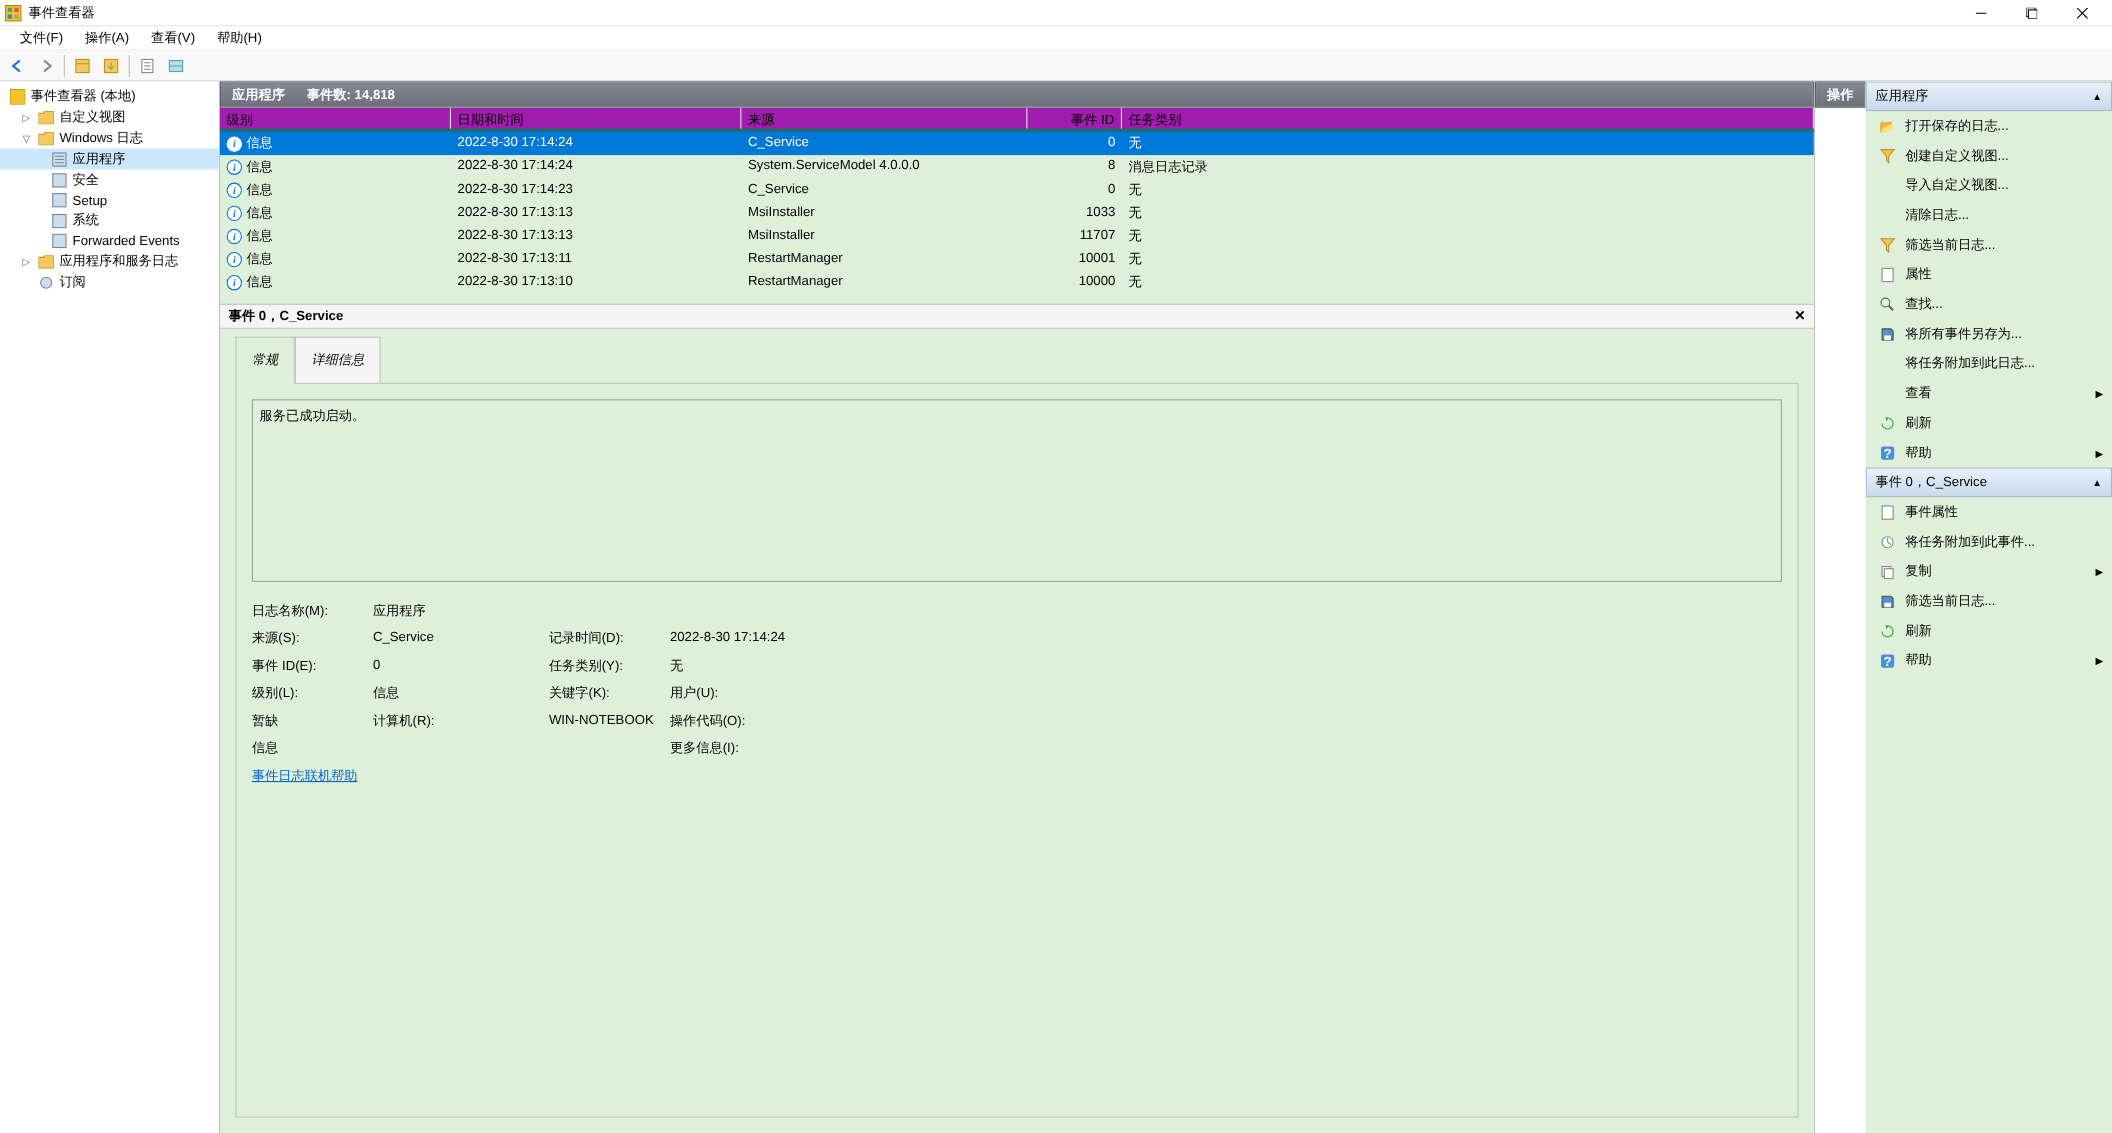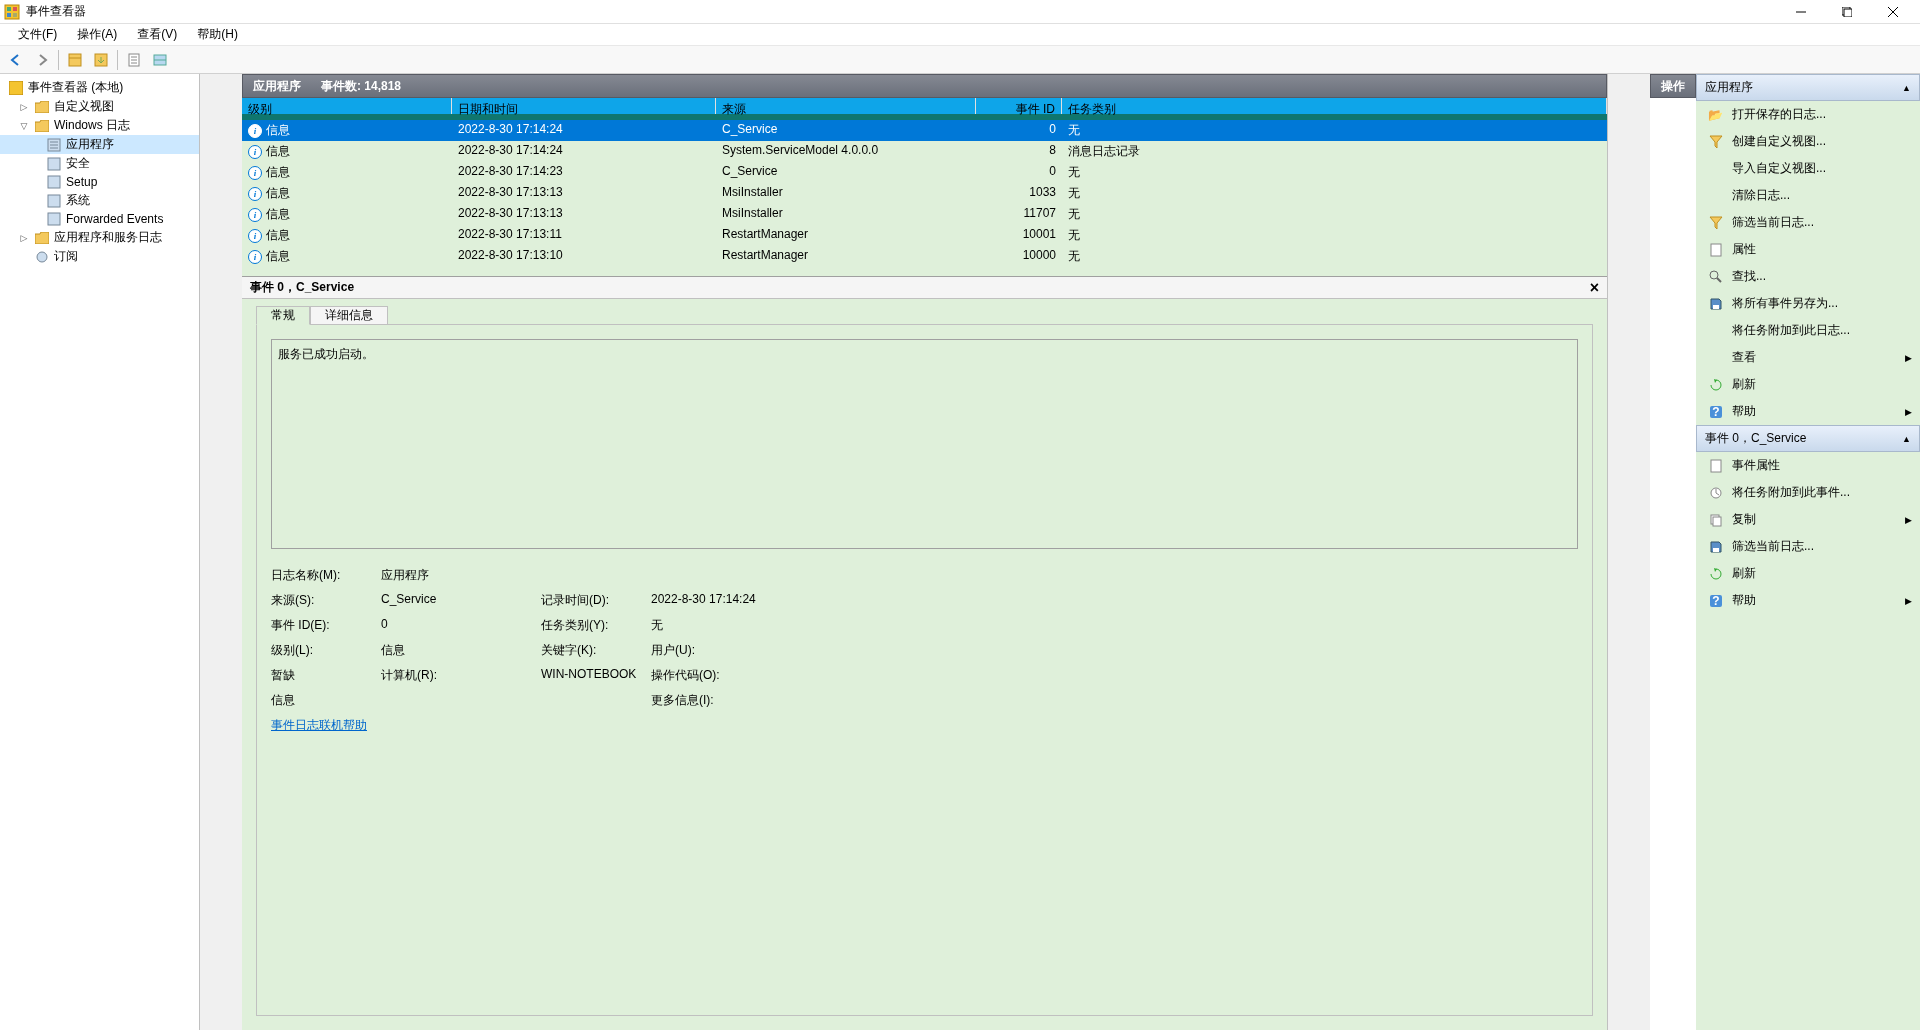--- a/index.html
+++ b/index.html
@@ -11,59 +11,59 @@
 .titlebar-controls { display: flex; gap: 0; }
 .titlebar-btn { width: 46px; height: 24px; display: flex; align-items: center; justify-content: center; cursor: pointer; }
 
 .menubar { height: 22px; background: #fff; display: flex; align-items: center; padding: 0 8px; border-bottom: 1px solid #e8e8e8; }
 .menubar-item { padding: 2px 10px; cursor: pointer; }
 
 .toolbar { height: 28px; background: #f8f8f8; display: flex; align-items: center; padding: 0 4px; gap: 2px; border-bottom: 1px solid #d0d0d0; }
 .toolbar-btn { width: 24px; height: 24px; display: flex; align-items: center; justify-content: center; border: 1px solid transparent; cursor: pointer; }
 .toolbar-sep { width: 1px; height: 20px; background: #c0c0c0; margin: 0 2px; }
 
-.main-layout { display: flex; height: calc(100vh - 74px); gap: 42px; }
+.main-layout { display: flex; height: calc(100vh - 74px); }
 
 .nav-pane { width: 200px; background: #fff; border-right: 1px solid #c0c0c0; overflow: auto; padding: 4px 0; }
 .tree-item { display: flex; align-items: center; padding: 1px 4px; cursor: pointer; white-space: nowrap; }
 .tree-item.selected { background: #cce8ff; }
 .tree-toggle { width: 12px; height: 12px; display: inline-flex; align-items: center; justify-content: center; font-size: 9px; color: #606060; }
 .tree-icon { width: 16px; height: 16px; margin: 0 4px; display: inline-flex; align-items: center; justify-content: center; }
 .tree-indent-0 { padding-left: 4px; }
 .tree-indent-1 { padding-left: 18px; }
 .tree-indent-2 { padding-left: 42px; }
 
 .center-pane { flex: 1; display: flex; flex-direction: column; background: #fff; border-right: 1px solid #c0c0c0; }
 
 .center-header { height: 24px; background: linear-gradient(#858993, #6a6f7a); color: #fff; display: flex; align-items: center; padding: 0 10px; gap: 20px; border: 1px solid #575a63; font-weight: bold; }
 .center-header .count { font-weight: bold; }
 
 .event-grid { flex: 0 0 178px; background: #dff0da; overflow: hidden; position: relative; }
-.grid-header { display: flex; background: #0ea5e9; border-bottom: 6px solid #0f766e; height: 22px; }
+.grid-header { display: flex; background: #a21caf; border-bottom: 3px solid #0f766e; height: 22px; }
 .grid-header-cell { padding: 3px 6px; border-right: 1px solid #e0e0e0; }
 .col-level { width: 210px; }
 .col-date { width: 264px; }
 .col-source { width: 260px; }
 .col-id { width: 86px; text-align: right; }
 .col-task { flex: 1; }
 .grid-body { overflow: auto; }
 .grid-row { display: flex; height: 21px; align-items: flex-start; cursor: pointer; }
 .grid-row.selected { background: #0078d7; color: #fff; }
 .grid-cell { padding: 2px 6px; overflow: hidden; white-space: nowrap; }
 .info-icon { width: 14px; height: 14px; border-radius: 50%; background: #fff; border: 1px solid #0078d7; color: #0078d7; display: inline-flex; align-items: center; justify-content: center; font-size: 9px; font-weight: bold; margin-right: 4px; font-style: italic; font-family: serif; }
 .grid-row.selected .info-icon { border-color: #fff; }
 
 .detail-pane { flex: 1; border-top: 1px solid #a0a0a0; display: flex; flex-direction: column; background: #dff0da; }
 .detail-header { height: 22px; background: #f5f5f5; border-bottom: 1px solid #c0c0c0; display: flex; align-items: center; padding: 0 8px; font-weight: bold; font-family: SimSun, serif; }
 .detail-close { margin-left: auto; font-size: 16px; cursor: pointer; font-weight: bold; }
 .detail-tabs { display: flex; padding: 6px 14px 0; background: #dff0da; }
-.detail-tab { padding: 0 14px; border: 1px solid #c0c0c0; background: #f5f5f5; cursor: pointer; margin-right: 0; position: relative; top: 1px; }
+.detail-tab { padding: 12px 14px; border: 1px solid #c0c0c0; background: #f5f5f5; cursor: pointer; margin-right: 0; position: relative; top: 1px; font-style: italic; }
 .detail-tab.active { background: #dff0da; border-bottom: 1px solid #dff0da; }
 .detail-content { flex: 1; border: 1px solid #c0c0c0; margin: 0 14px 14px; background: #dff0da; padding: 14px; overflow: auto; }
-.detail-message { border: 1px solid #a0a0a0; background: #fff; padding: 6px; height: 210px; margin-bottom: 18px; background: #dff0da; }
+.detail-message { border: 1px solid #a0a0a0; background: #fff; padding: 6px; height: 166px; margin-bottom: 18px; background: #dff0da; }
 .detail-props { display: grid; grid-template-columns: 110px 160px 110px 1fr; row-gap: 8px; }
 .detail-label { }
 .detail-value { }
 .detail-link { color: #0066cc; text-decoration: underline; cursor: pointer; }
 
 .actions-pane { width: 270px; background: #fff; display: flex; flex-direction: row; }
 .actions-title { height: 24px; background: linear-gradient(#858993, #6a6f7a); color: #fff; display: flex; align-items: center; padding: 0 10px; font-weight: bold; border: 1px solid #575a63; }
 .actions-body { flex: 1; overflow: auto; background: #dff0da; }
 .actions-section-header { background: linear-gradient(#e8f0fb, #c9d9ec); padding: 4px 8px; border: 1px solid #a8b8cc; display: flex; align-items: center; }
 .actions-section-header .collapse { margin-left: auto; font-size: 9px; }

